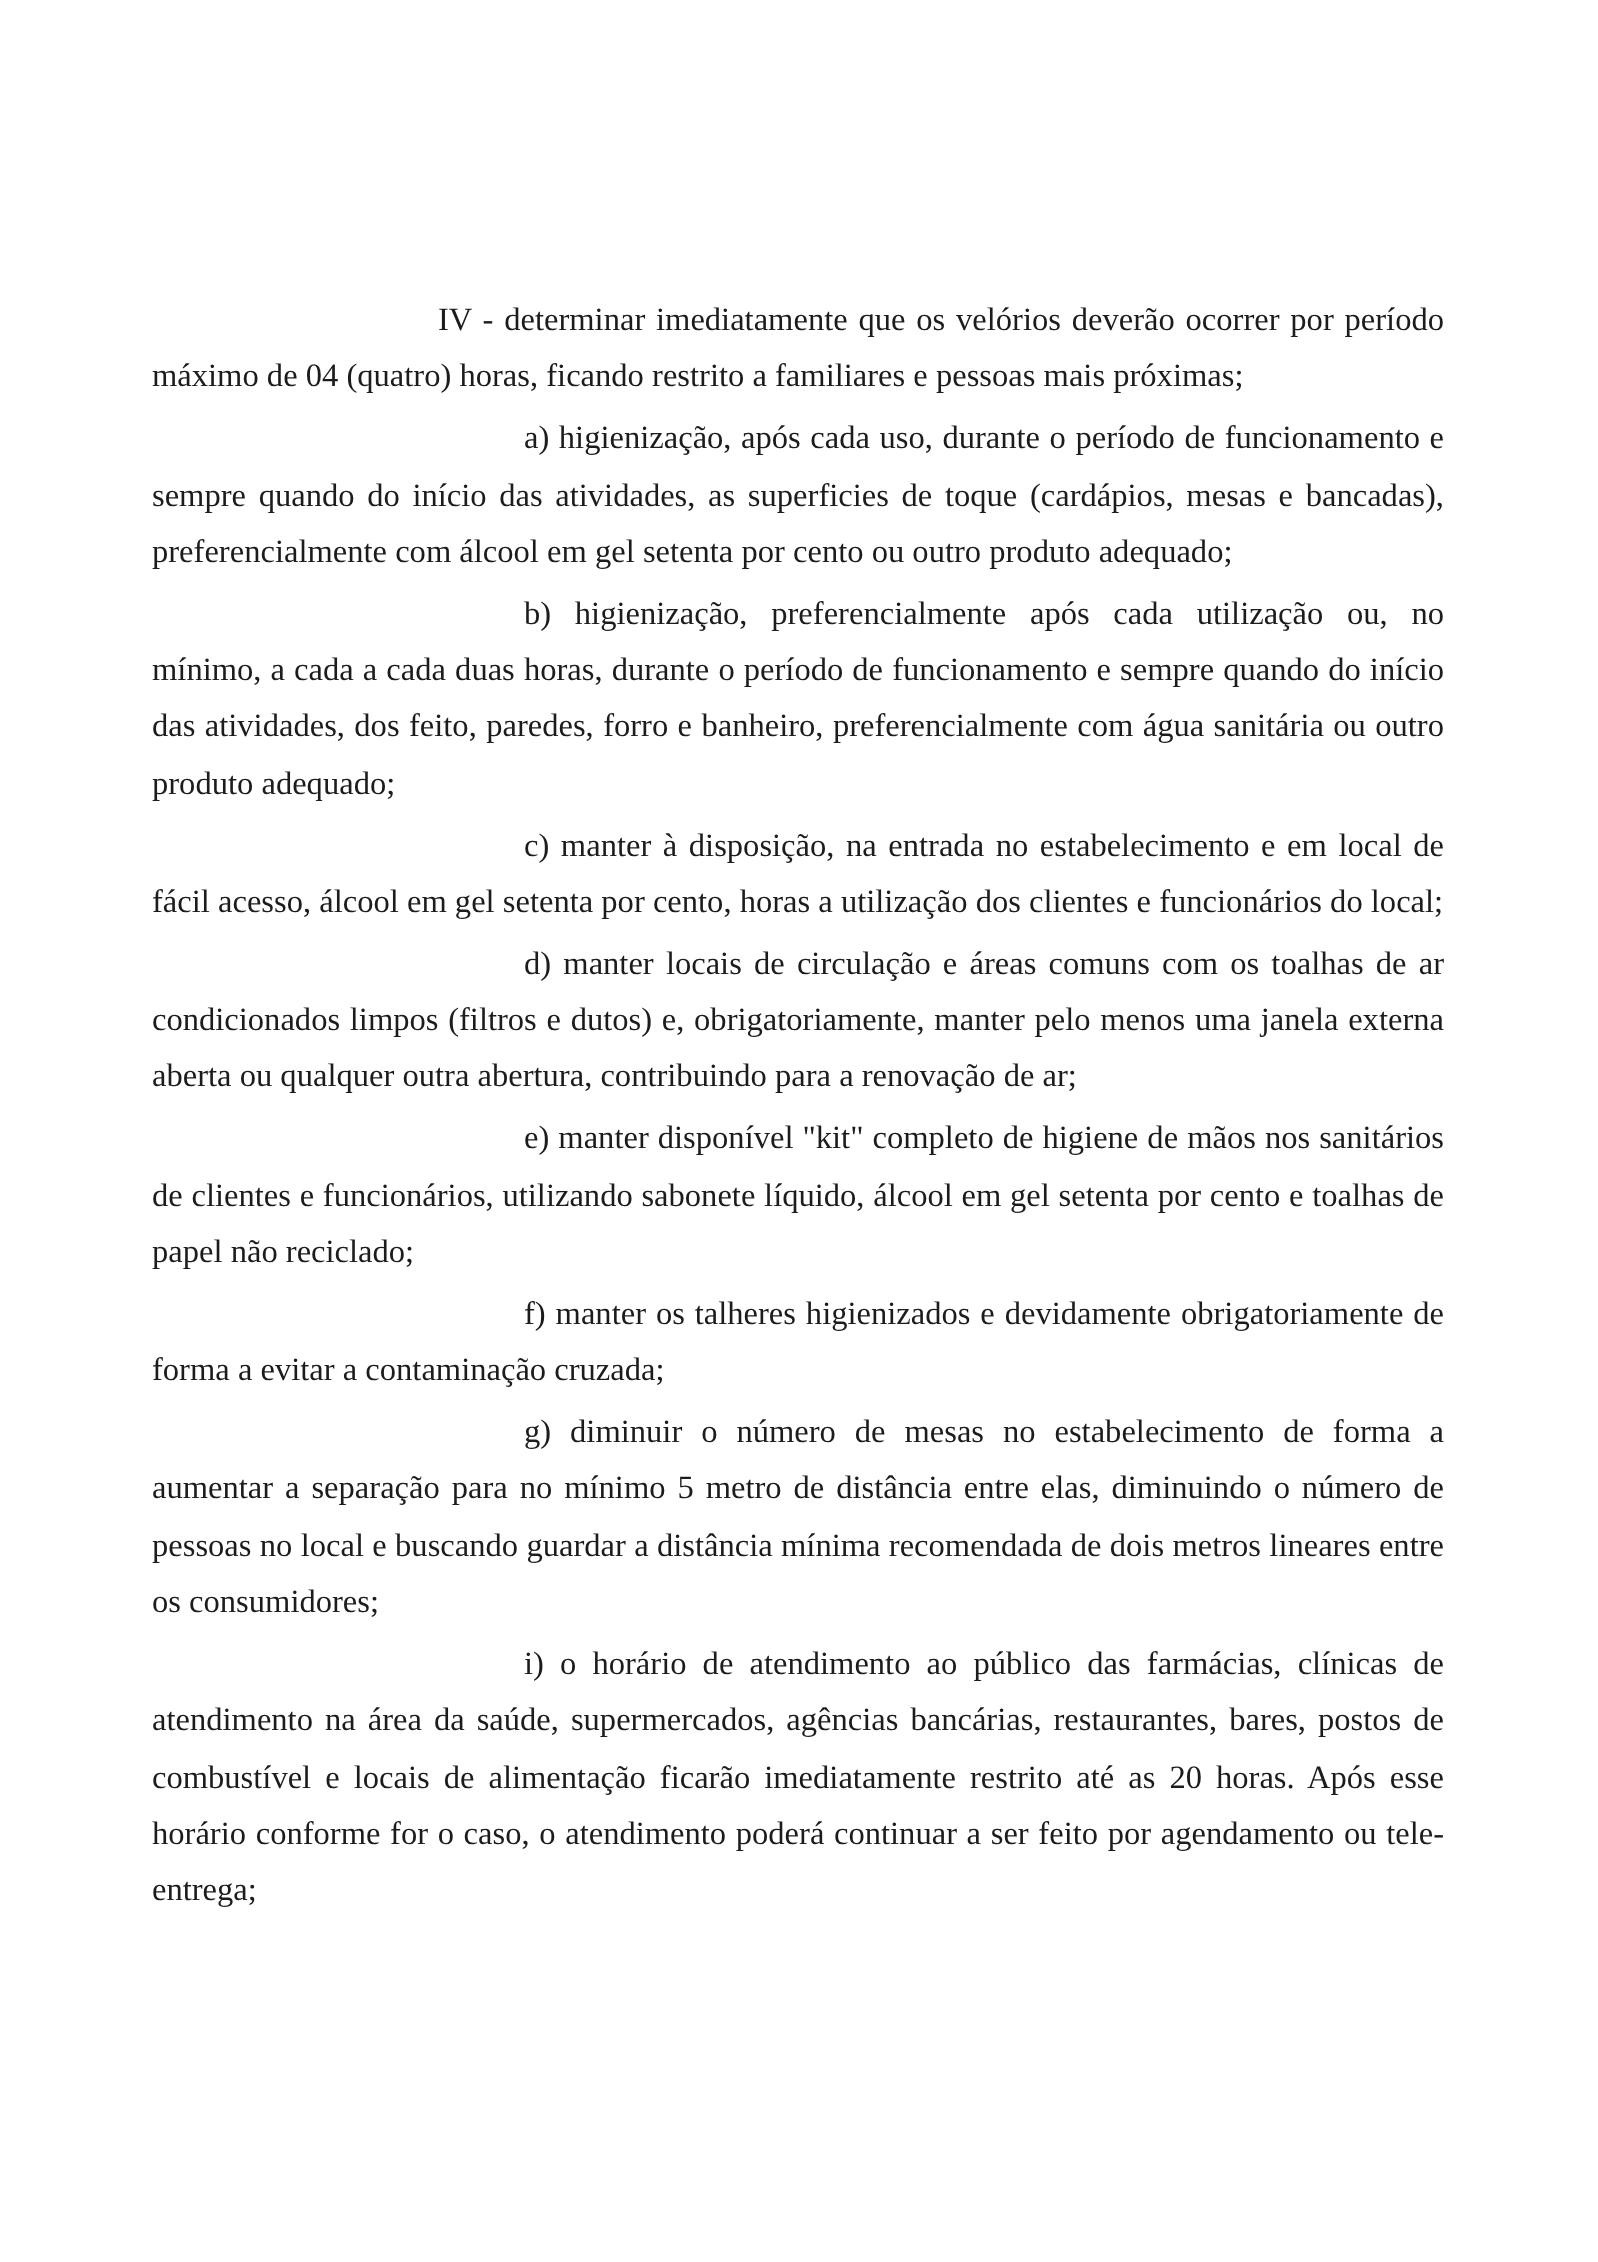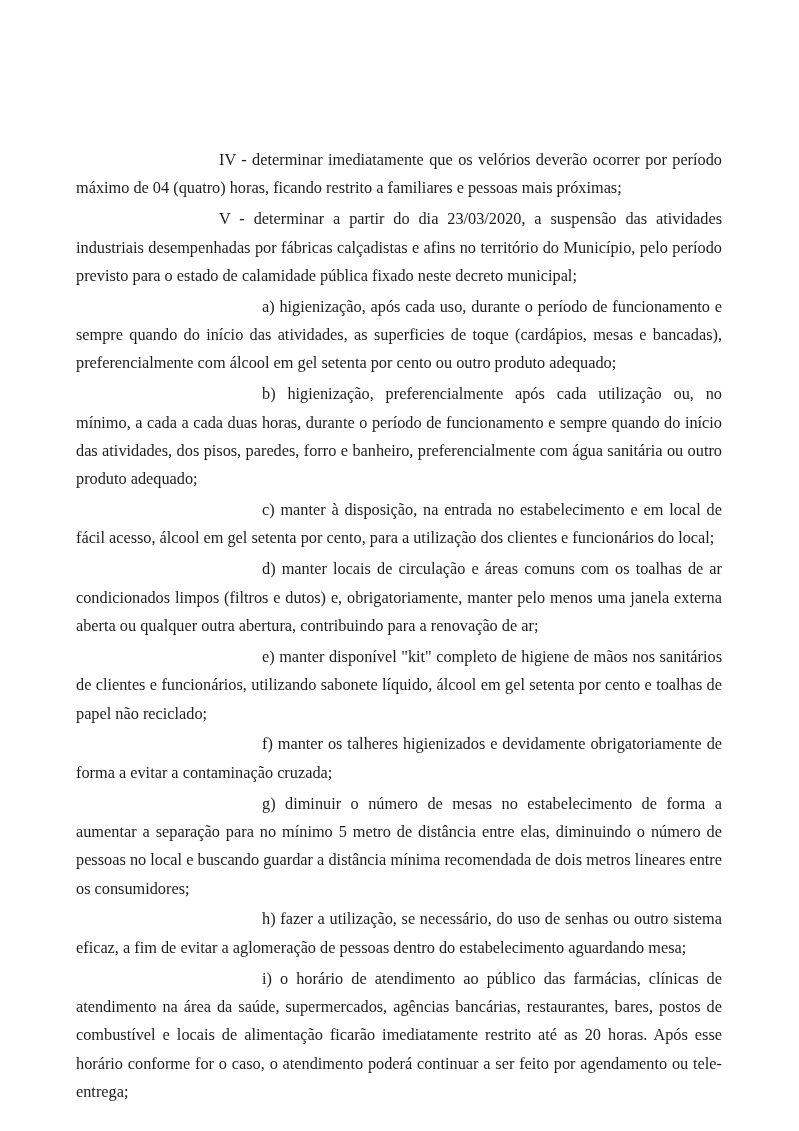--- a/index.html
+++ b/index.html
@@ -36,24 +36,22 @@
     text-indent: 186px;
     font-family: Liberation Serif, serif;
   }
 </style>
 </head>
 <body>
 
 <div class="page" style="background: rgb(255, 255, 255);">
   <div class="doc" style="color: rgb(28, 28, 28);">
       <p class="level-roman">IV - determinar imediatamente que os velórios deverão ocorrer por período máximo de 04 (quatro) horas, ficando restrito a familiares e pessoas mais próximas;</p>
-      <p class="level-roman">V - determinar a partir do dia 23/03/2020, a suspensão das atividades industriais desempenhadas por fábricas calçadistas e afins no território do Município, pelo período previsto para o estado de calamidade pública fixado neste decreto municipal;</p>
       <p class="level-letter">a) higienização, após cada uso, durante o período de funcionamento e sempre quando do início das atividades, as superficies de toque (cardápios, mesas e bancadas), preferencialmente com álcool em gel setenta por cento ou outro produto adequado;</p>
-      <p class="level-letter">b) higienização, preferencialmente após cada utilização ou, no mínimo, a cada a cada duas horas, durante o período de funcionamento e sempre quando do início das atividades, dos pisos, paredes, forro e banheiro, preferencialmente com água sanitária ou outro produto adequado;</p>
-      <p class="level-letter">c) manter à disposição, na entrada no estabelecimento e em local de fácil acesso, álcool em gel setenta por cento, para a utilização dos clientes e funcionários do local;</p>
+      <p class="level-letter">b) higienização, preferencialmente após cada utilização ou, no mínimo, a cada a cada duas horas, durante o período de funcionamento e sempre quando do início das atividades, dos feito, paredes, forro e banheiro, preferencialmente com água sanitária ou outro produto adequado;</p>
+      <p class="level-letter">c) manter à disposição, na entrada no estabelecimento e em local de fácil acesso, álcool em gel setenta por cento, horas a utilização dos clientes e funcionários do local;</p>
       <p class="level-letter">d) manter locais de circulação e áreas comuns com os toalhas de ar condicionados limpos (filtros e dutos) e, obrigatoriamente, manter pelo menos uma janela externa aberta ou qualquer outra abertura, contribuindo para a renovação de ar;</p>
       <p class="level-letter">e) manter disponível "kit" completo de higiene de mãos nos sanitários de clientes e funcionários, utilizando sabonete líquido, álcool em gel setenta por cento e toalhas de papel não reciclado;</p>
       <p class="level-letter">f) manter os talheres higienizados e devidamente obrigatoriamente de forma a evitar a contaminação cruzada;</p>
       <p class="level-letter">g) diminuir o número de mesas no estabelecimento de forma a aumentar a separação para no mínimo 5 metro de distância entre elas, diminuindo o número de pessoas no local e buscando guardar a distância mínima recomendada de dois metros lineares entre os consumidores;</p>
-      <p class="level-letter">h) fazer a utilização, se necessário, do uso de senhas ou outro sistema eficaz, a fim de evitar a aglomeração de pessoas dentro do estabelecimento aguardando mesa;</p>
       <p class="level-letter">i) o horário de atendimento ao público das farmácias, clínicas de atendimento na área da saúde, supermercados, agências bancárias, restaurantes, bares, postos de combustível e locais de alimentação ficarão imediatamente restrito até as 20 horas. Após esse horário conforme for o caso, o atendimento poderá continuar a ser feito por agendamento ou tele-entrega;</p>
     </div>
 </div>
 
 </body></html>

